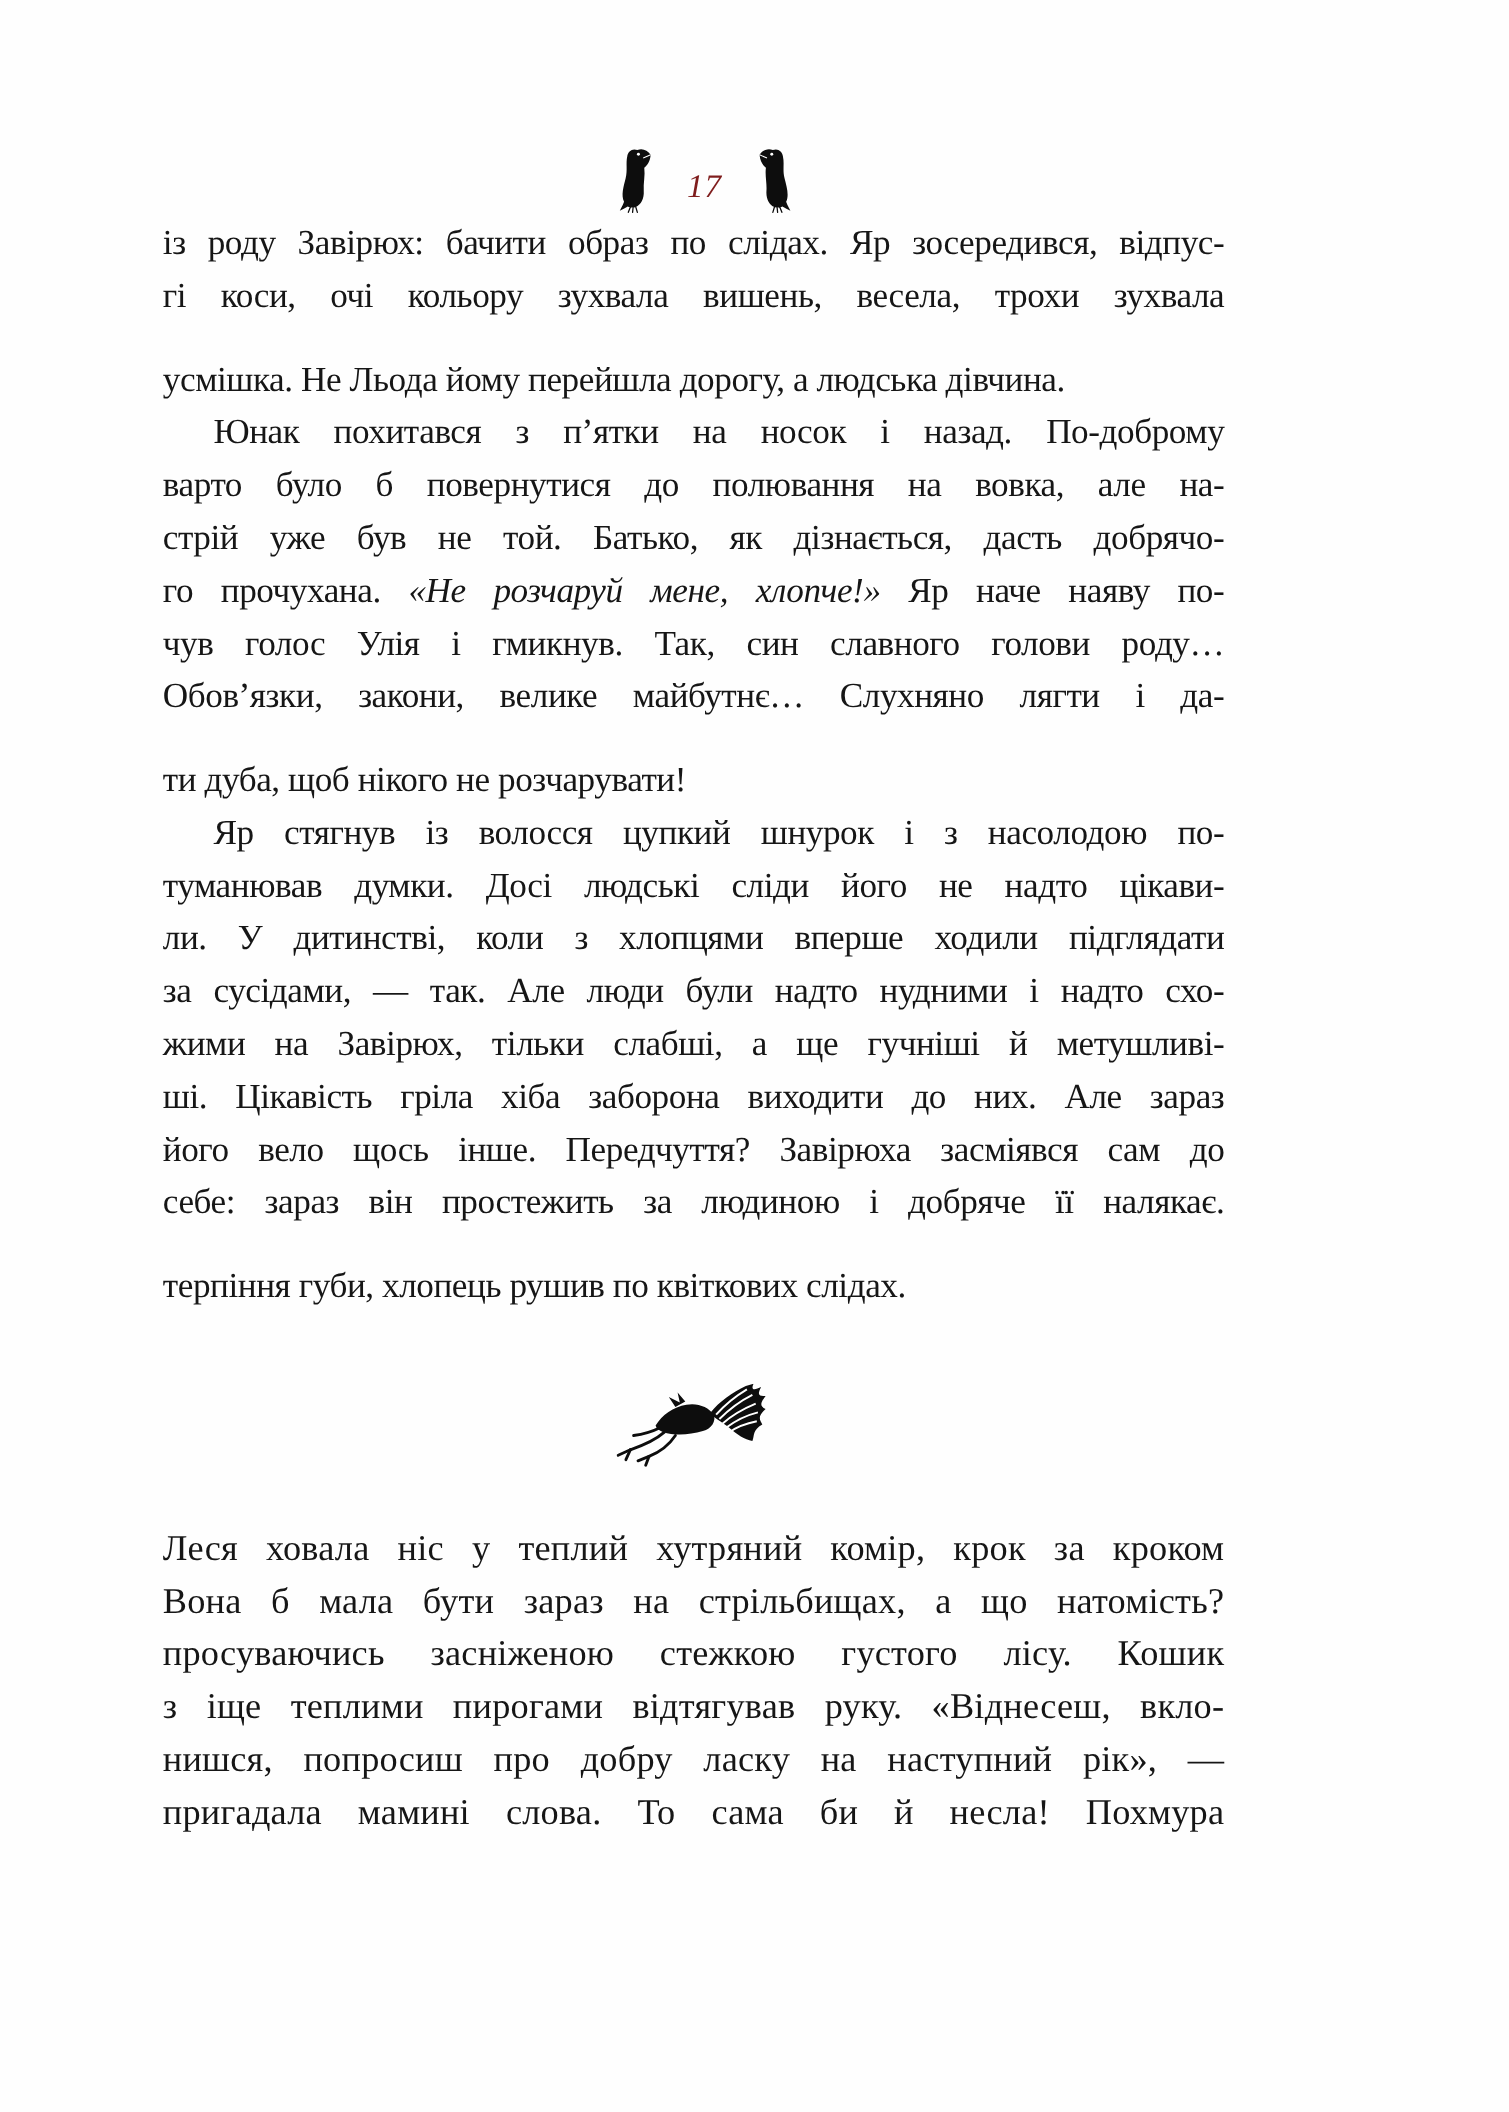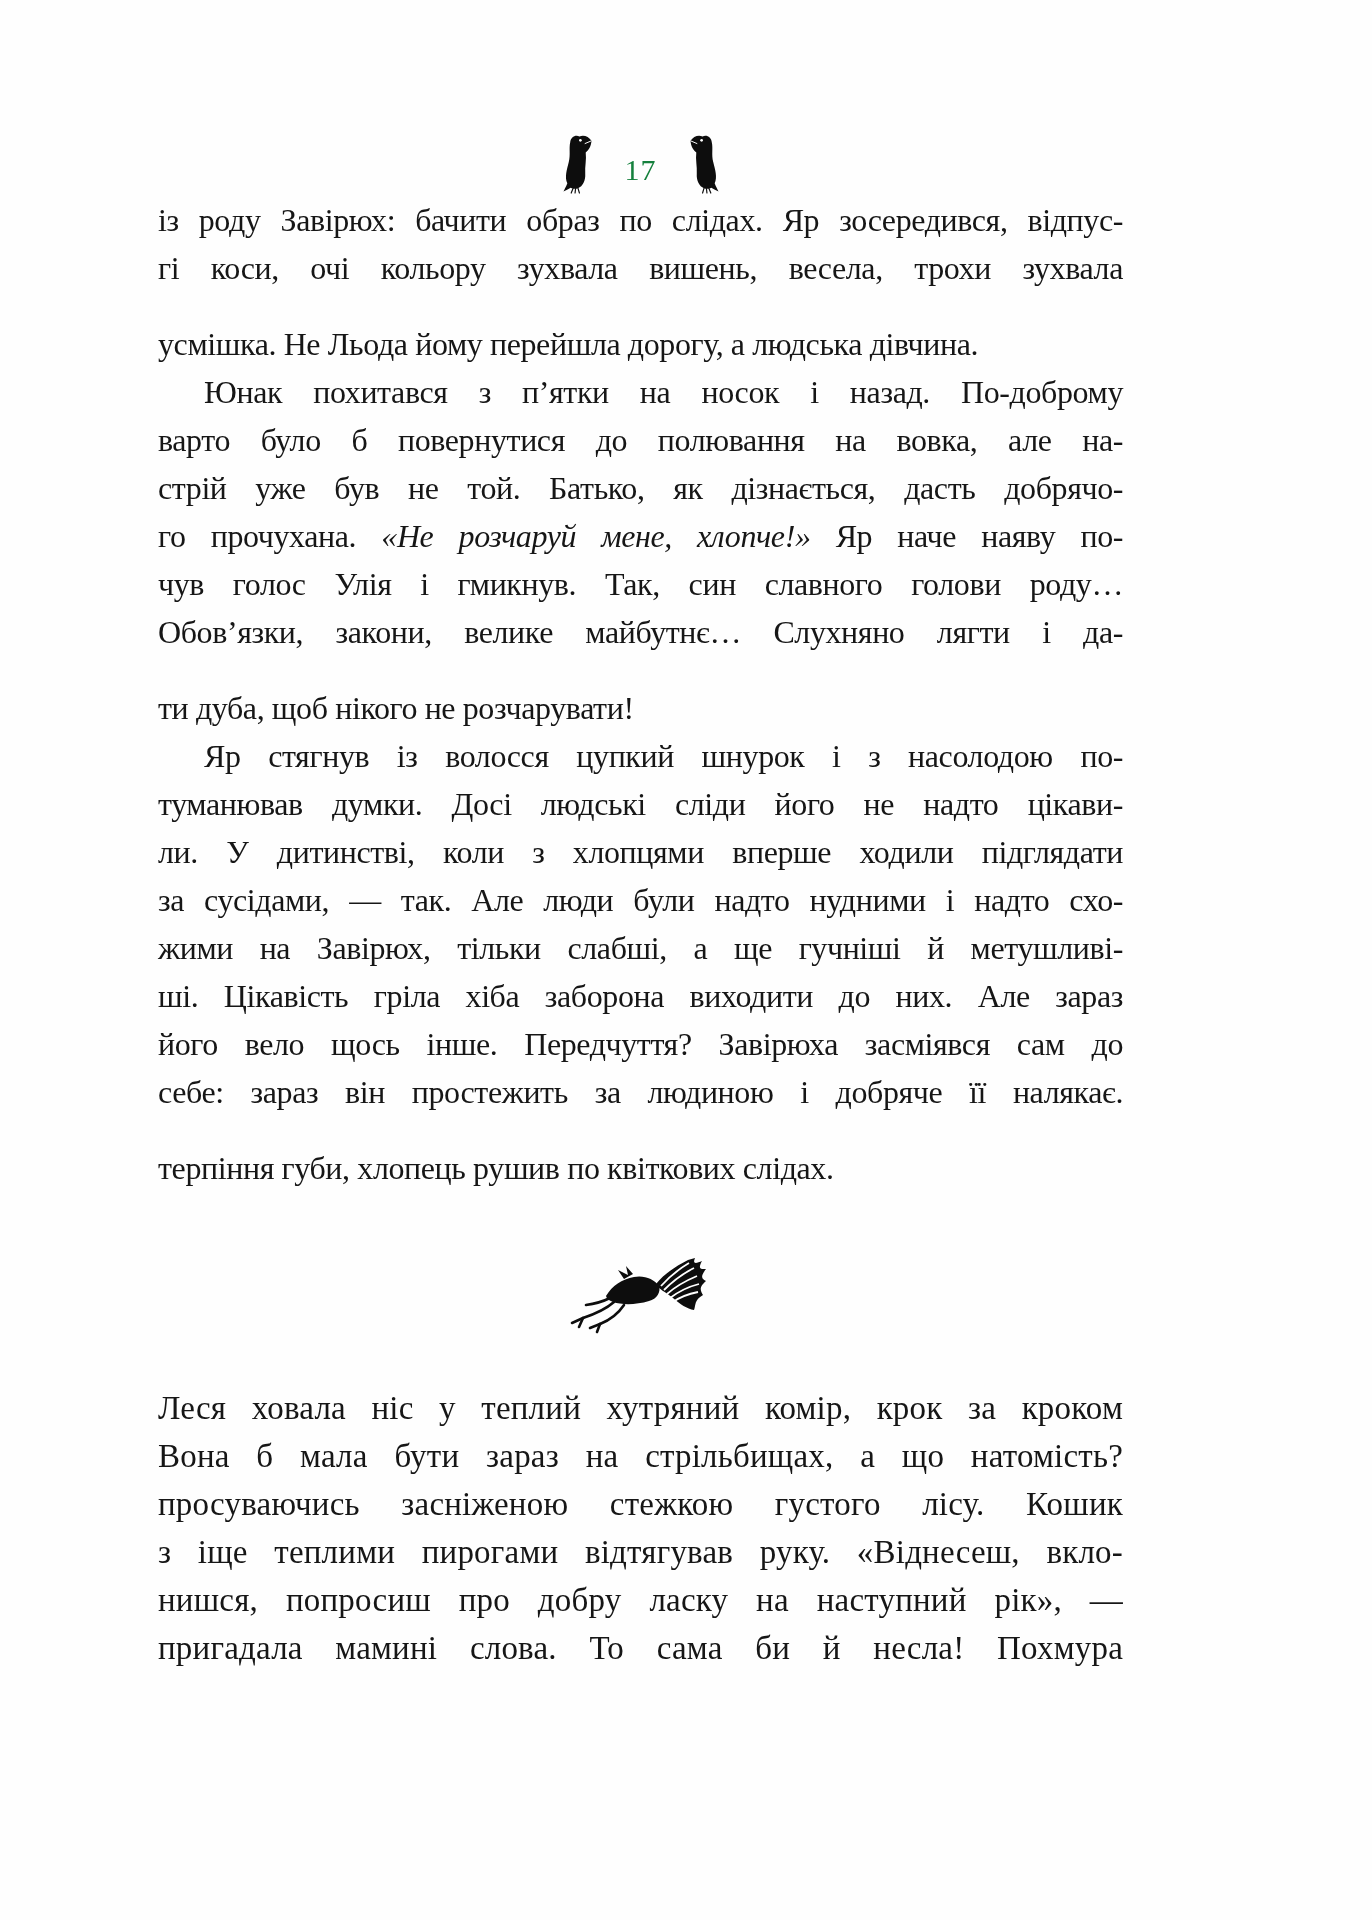--- a/index.html
+++ b/index.html
@@ -10,29 +10,30 @@
     overflow:hidden;
     font-family:"Liberation Serif","DejaVu Serif",serif;
     color:#161616;
   }
   .page-header{
     position:absolute;
     top:134px;left:158px;width:965px;
     display:flex;justify-content:center;align-items:center;gap:30px;
   }
   .page-num{
-    font-size:30px;color:#15803d;
+    font-size:30px;color:#7f1d1d;
     letter-spacing:1px;
     transform:translateY(6px);
+    font-style:italic;
   }
   .raven{display:block;}
   .raven-right{transform:scaleX(-1);}
   .text-column{
     position:absolute;
-    left:158px;top:196px;width:965px;
+    left:148px;top:196px;width:965px;
   }
   .para{margin:0;}
   .line{
     height:48px;line-height:48px;
     font-size:32px;
     letter-spacing:-0.4px;
     text-align:justify;
     text-align-last:justify;
     white-space:normal;
     overflow:visible;

